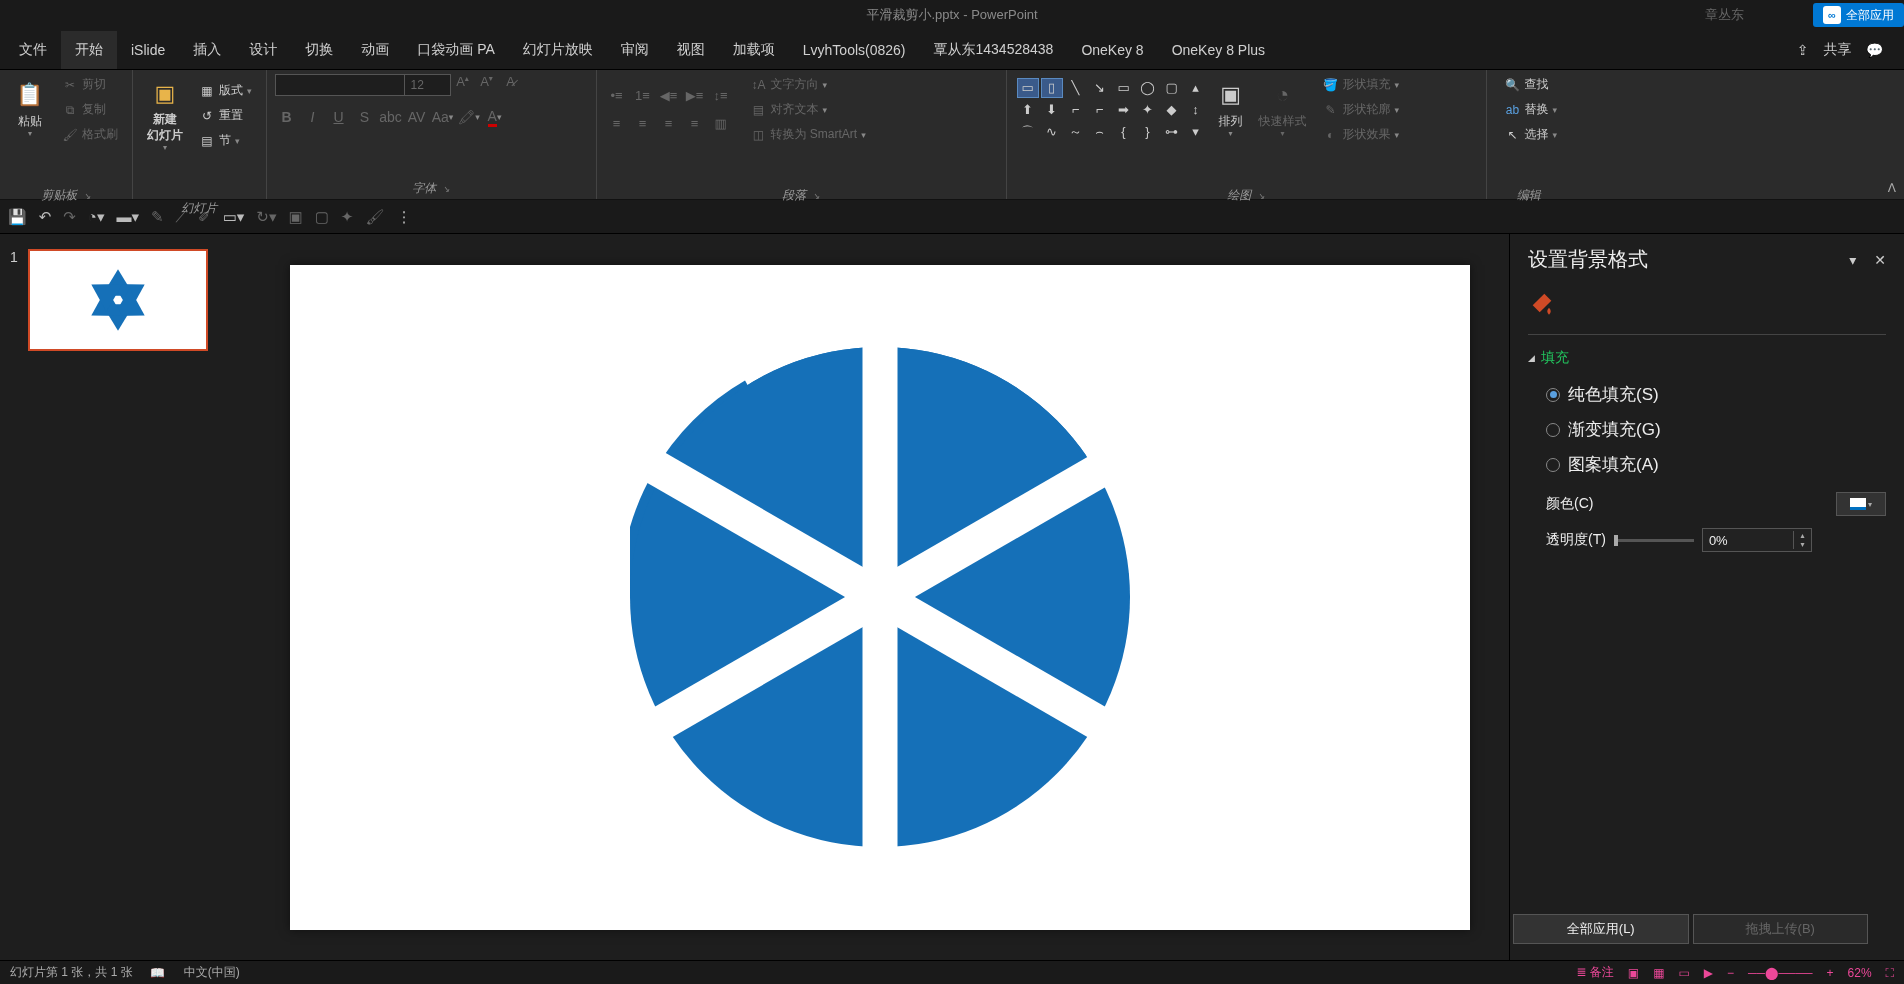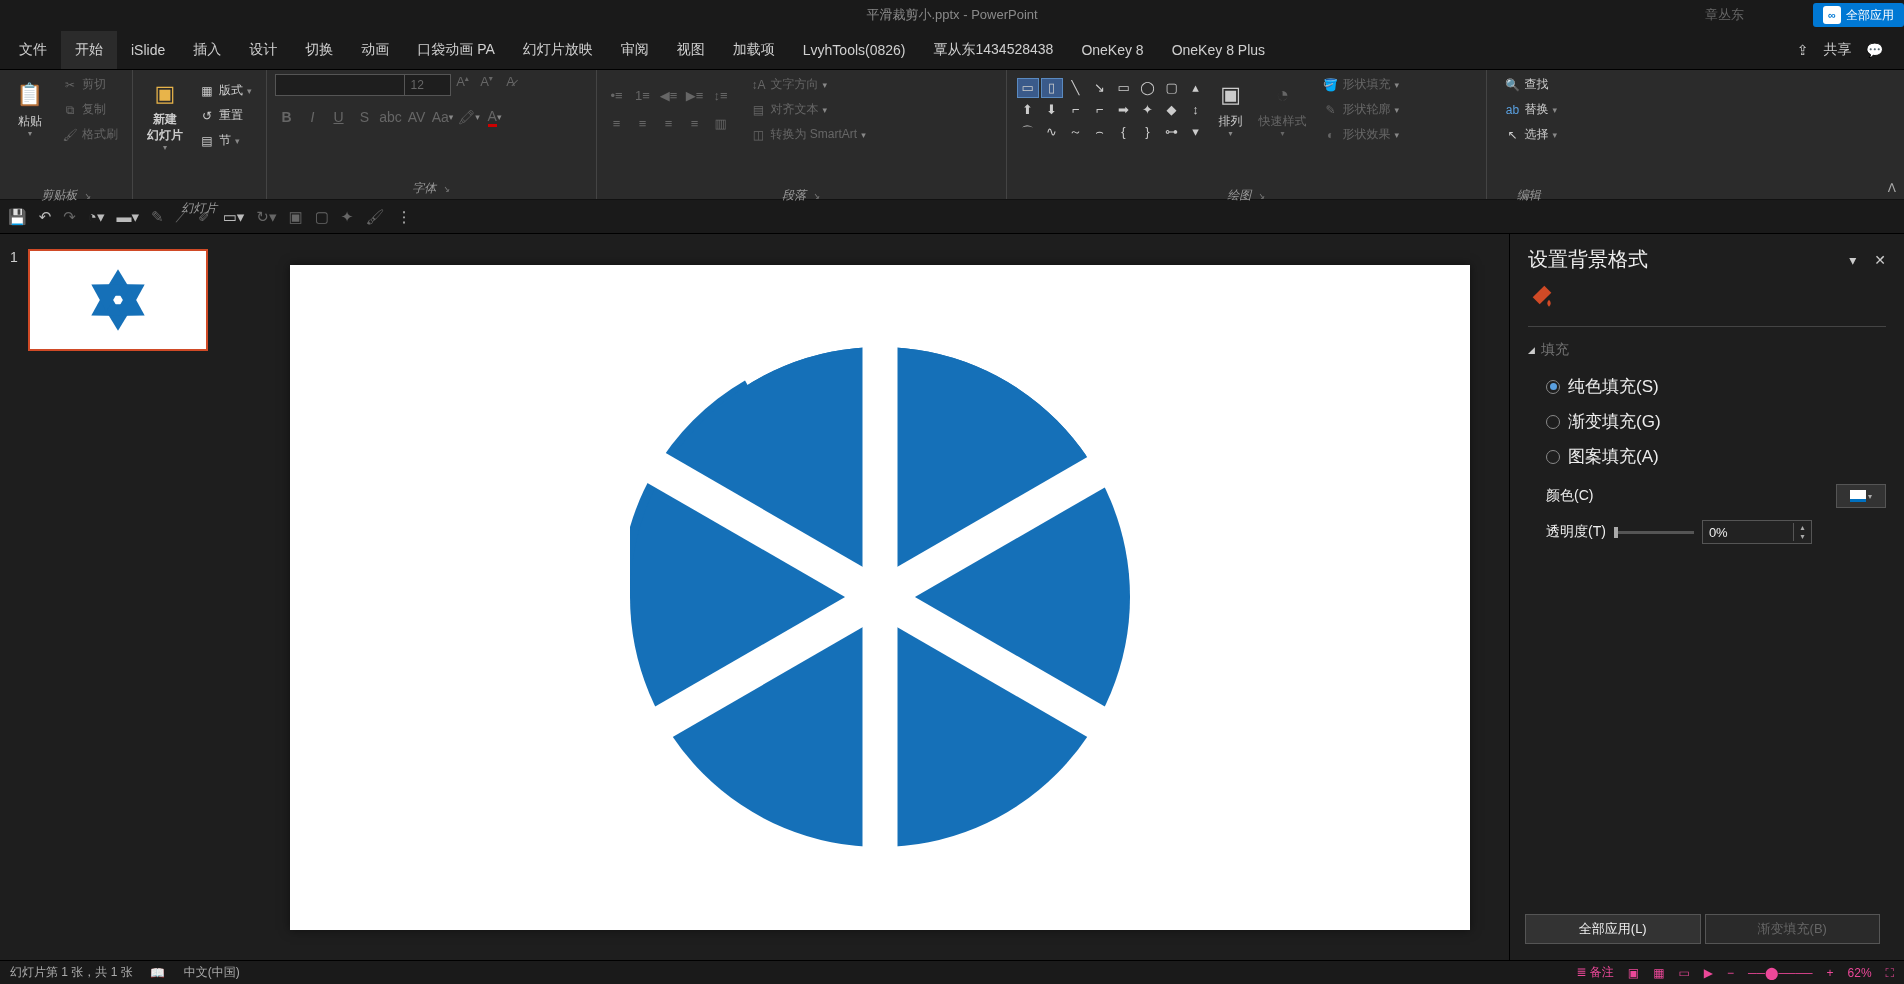--- a/index.html
+++ b/index.html
@@ -66,40 +66,40 @@
 .thumb-num { color: #ccc; font-size: 14px; }
 .thumb { width: 180px; height: 102px; background: #fff; border: 2px solid #d04a26; display: flex; align-items: center; justify-content: center; }
 .thumb svg { width: 70px; height: 70px; }
 
 .canvas-area { flex: 1; background: #1e1e1e; display: flex; align-items: center; justify-content: center; padding: 20px; overflow: auto; }
 .slide { width: 1180px; height: 665px; background: #fff; box-shadow: 0 0 10px rgba(0,0,0,0.5); display: flex; align-items: center; justify-content: center; }
 .slide svg { width: 500px; height: 500px; }
 
 
 .format-panel { width: 395px; background: #1e1e1e; border-left: 1px solid #000; padding: 12px 18px; color: #eee; }
-.format-panel .fp-header { display: flex; align-items: center; justify-content: space-between; font-size: 20px; margin-bottom: 8px; }
+.format-panel .fp-header { display: flex; align-items: center; justify-content: space-between; font-size: 20px; margin-bottom: 16px; }
 .format-panel .fp-header .controls { display: flex; gap: 18px; color: #ccc; font-size: 14px; }
 .format-panel .fp-icon { width: 28px; height: 28px; margin-bottom: 6px; }
 .format-panel hr { border: none; border-top: 1px solid #444; margin: 8px 0 14px; }
-.format-panel .section-title { font-size: 14px; color: #737373; margin-bottom: 10px; display:flex; align-items:center; gap:6px;}
+.format-panel .section-title { font-size: 14px; color: #22c55e; margin-bottom: 10px; display:flex; align-items:center; gap:6px;}
 .format-panel .section-title::before { content: "◢"; font-size: 9px; color: #ccc; transform: scaleX(1); }
 .format-panel .radio-row, .format-panel .check-row { display: flex; align-items: center; gap: 8px; padding: 6px 0 6px 18px; font-size: 17px; }
 .format-panel .radio { width: 14px; height: 14px; border-radius: 50%; border: 1px solid #888; display: flex; align-items: center; justify-content: center; }
 .format-panel .radio.checked::after { content: ""; width: 7px; height: 7px; border-radius: 50%; background: #5aa0e0; }
 .format-panel .checkbox { width: 14px; height: 14px; border: 1px solid #888; }
 .format-panel .color-row { display:flex; align-items:center; justify-content:space-between; padding: 10px 0 6px 18px; font-size:14px;}
 .format-panel .color-btn { width:50px; height:24px; border:1px solid #555; background:#333; display:flex; align-items:center; justify-content:center; gap:2px;}
 .format-panel .color-btn .sw { width:16px; height:12px; background:#fff; border-bottom:3px solid #0070c0;}
 .format-panel .trans-row { display:flex; align-items:center; gap:8px; padding:6px 0 6px 18px; font-size:14px;}
 .format-panel .slider { flex:0 0 80px; height:3px; background:#555; position:relative;}
 .format-panel .slider::before{content:"";position:absolute;left:0;top:-4px;width:4px;height:11px;background:#aaa;}
 .format-panel .spin { width:110px; height:24px; border:1px solid #555; background:#222; display:flex; align-items:center;}
 .format-panel .spin span{flex:1;padding:0 6px;font-size:13px;}
 .format-panel .spin .arrows{width:18px;display:flex;flex-direction:column;font-size:8px;color:#aaa;text-align:center;border-left:1px solid #555;}
-.format-panel .fp-footer { position: absolute; bottom: 40px; right: 24px; width: 355px; display: flex; gap: 4px; }
+.format-panel .fp-footer { position: absolute; bottom: 40px; right: 36px; width: 355px; display: flex; gap: 4px; }
 .format-panel .fp-btn { flex: 1; height: 30px; border: 1px solid #555; background: #333; display: flex; align-items: center; justify-content: center; font-size: 13px; color: #eee; }
 .format-panel .fp-btn.disabled { color: #666; background: #2a2a2a; }
 
 
 .statusbar { height: 24px; background: #1a1a1a; display: flex; align-items: center; padding: 0 10px; color: #aaa; font-size: 12px; gap: 18px; border-top: 1px solid #000;}
 .statusbar .right { margin-left: auto; display: flex; align-items: center; gap: 14px; }
 .statusbar .vbtn2 { color: #ec4899; cursor: pointer; }
 </style>
 </head>
 <body>
@@ -465,21 +465,21 @@
       <div class="spin">
           <span>0%</span>
           <div class="arrows">
             <div>▴</div>
             <div>▾</div>
           </div>
         </div>
     </div>
     <div class="fp-footer">
       <div class="fp-btn">全部应用(L)</div>
-      <div class="fp-btn disabled">渐变填充(B)</div>
+      <div class="fp-btn disabled">拖拽上传(B)</div>
     </div>
   </div>
 </div>
 
 <div class="statusbar">
   <span>幻灯片第 1 张，共 1 张</span>
   <span>📖</span>
   <span>中文(中国)</span>
   <div class="right">
     <span class="vbtn2">≣ <span>备注</span></span>

